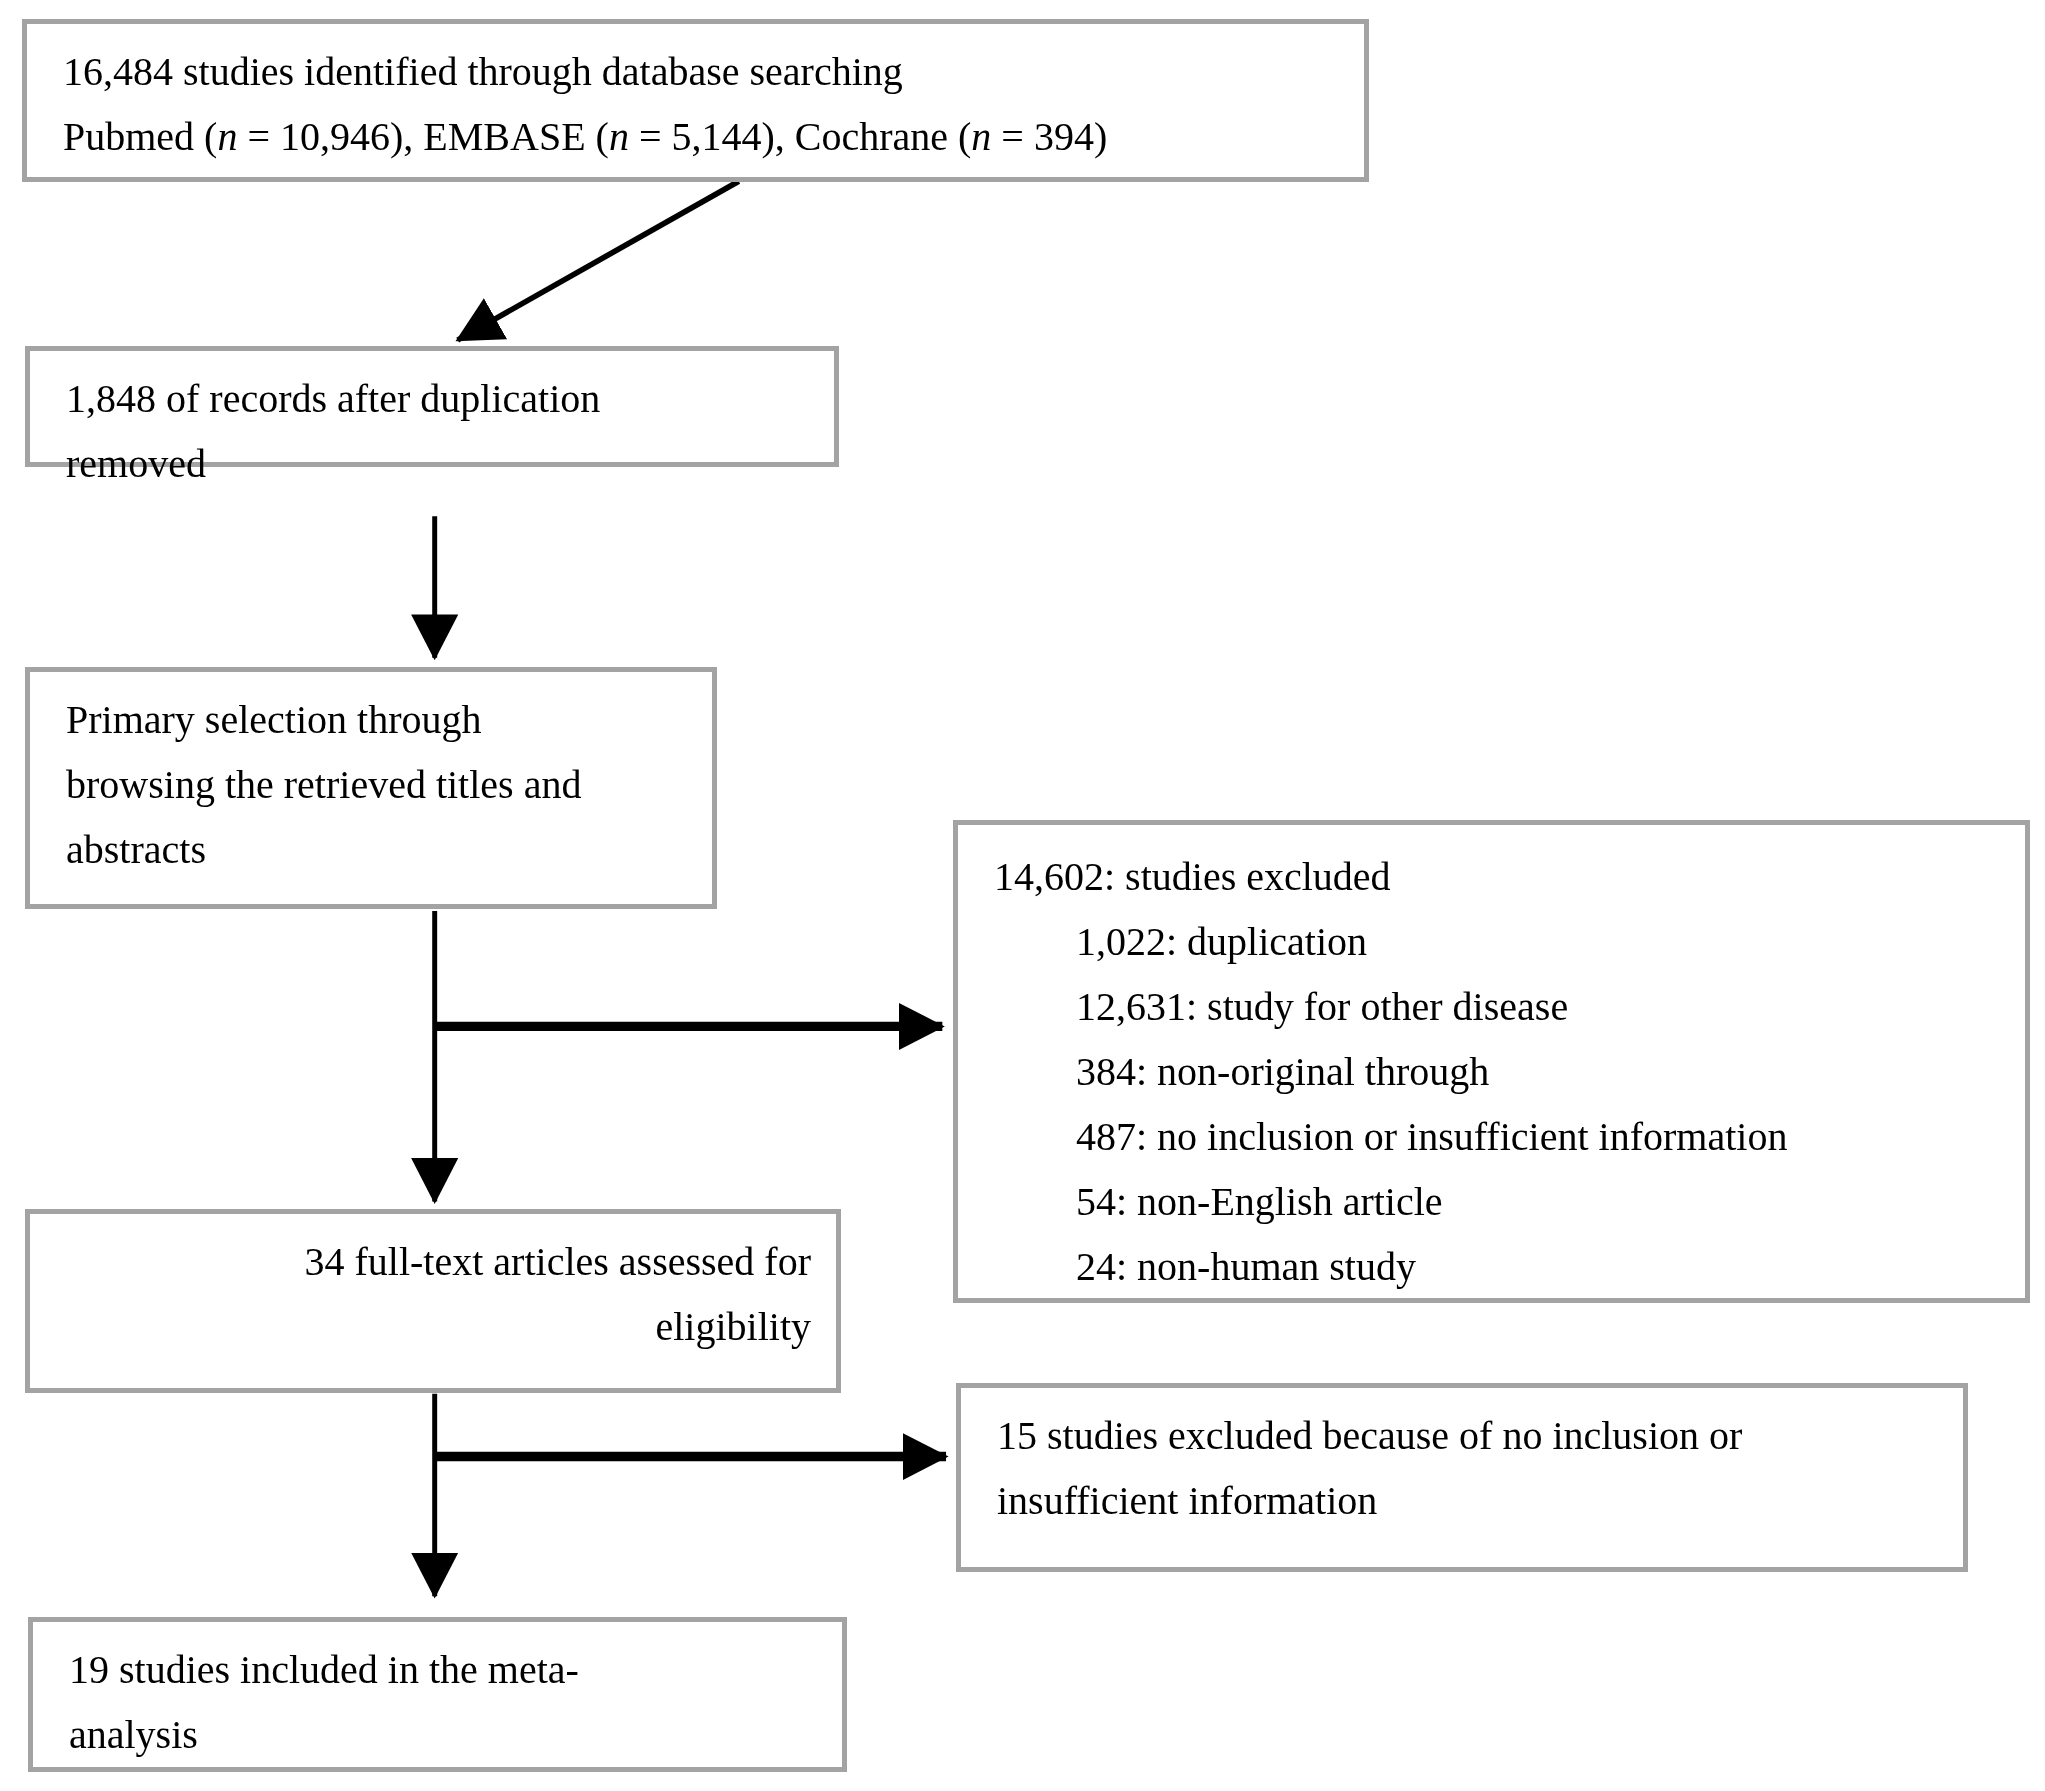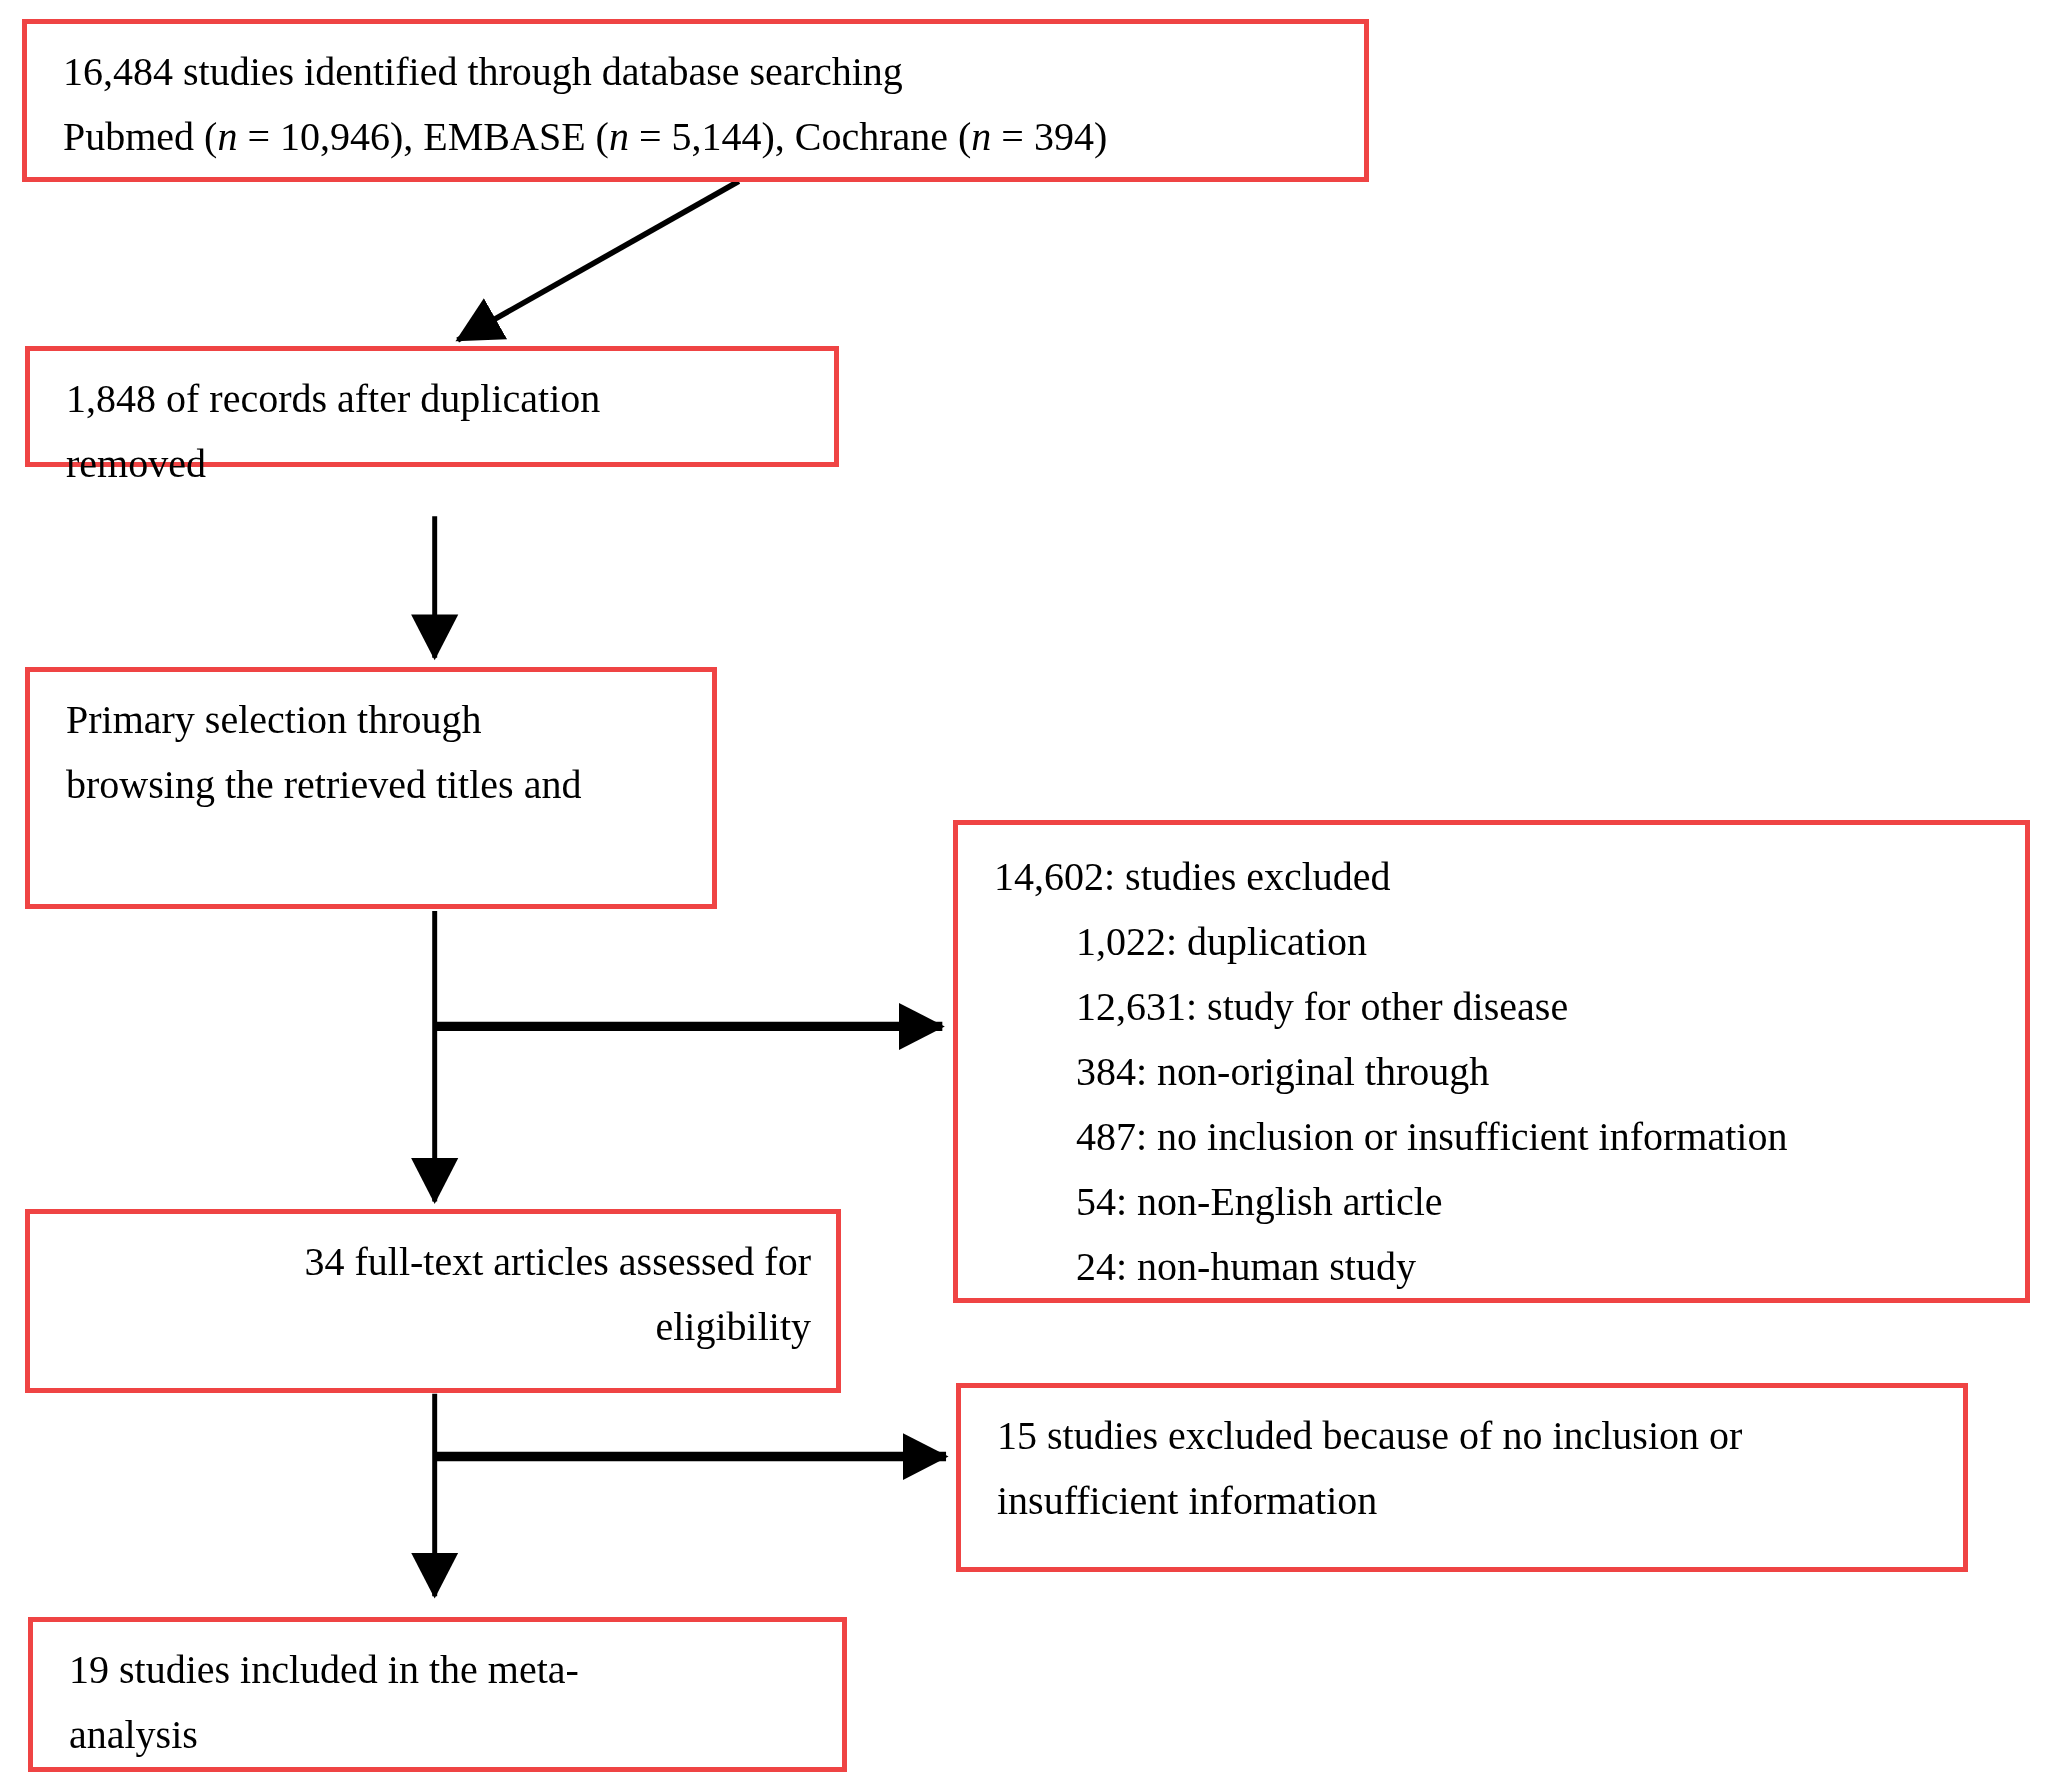--- a/index.html
+++ b/index.html
@@ -18,21 +18,21 @@
   .connectors {
     position: absolute;
     left: 0;
     top: 0;
     width: 2046px;
     height: 1791px;
   }
   .box {
     position: absolute;
     box-sizing: border-box;
-    border: 5px solid #ef4444;
+    border: 5px solid #a3a3a3;
     background: #ffffff;
     padding: 15px 25px 0 36px;
     font-size: 40px;
     line-height: 65px;
     white-space: nowrap;
   }
   .box .tline.ind {
     padding-left: 82px;
   }
   .it {
@@ -64,20 +64,21 @@
     </div>
 
   <div class="box" style="left:25px; top:346px; width:814px; height:121px;">
       <div class="tline"><span>1,848 of records after duplication</span></div>
       <div class="tline"><span>removed</span></div>
     </div>
 
   <div class="box" style="left:25px; top:667px; width:692px; height:242px;">
       <div class="tline"><span>Primary selection through</span></div>
       <div class="tline"><span>browsing the retrieved titles and</span></div>
+      <div class="tline"><span>abstracts</span></div>
     </div>
 
   <div class="box" style="left:25px; top:1209px; width:816px; height:184px;text-align:right;">
       <div class="tline"><span>34 full-text articles assessed for</span></div>
       <div class="tline"><span>eligibility</span></div>
     </div>
 
   <div class="box" style="left:28px; top:1604px; width:819px; height:155px;margin-top:13px;">
       <div class="tline"><span>19 studies included in the meta-</span></div>
       <div class="tline"><span>analysis</span></div>

